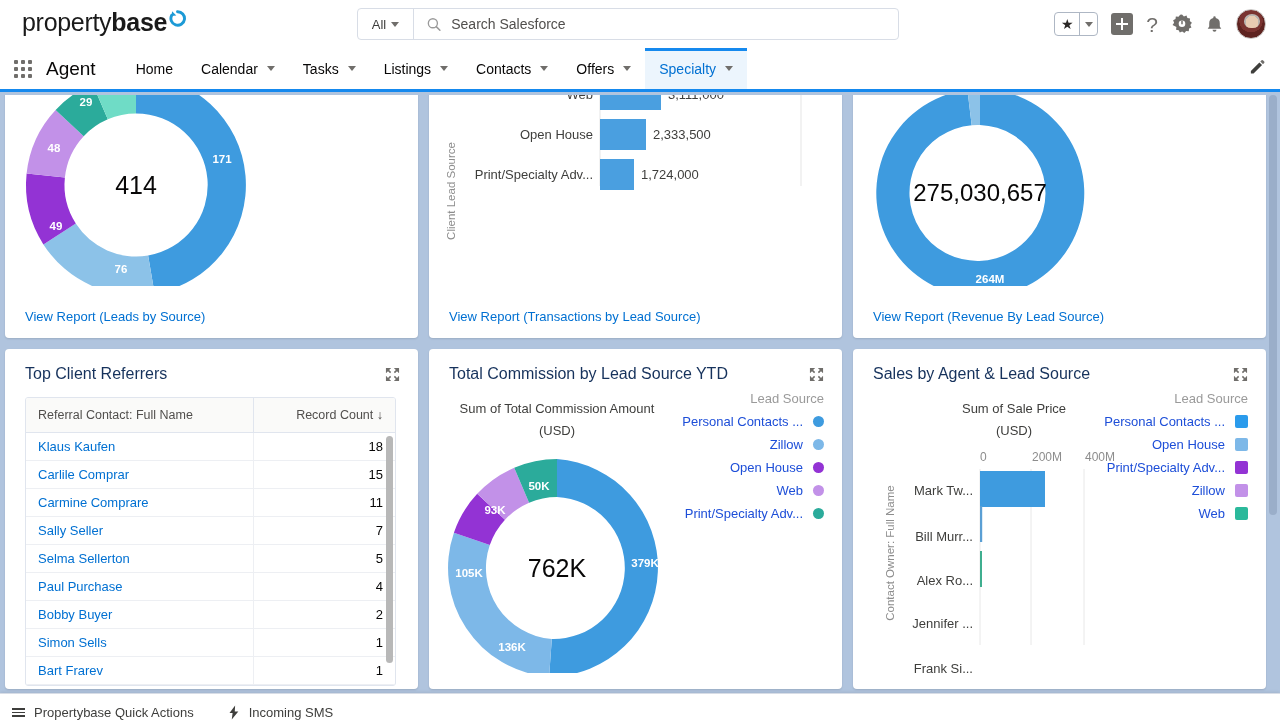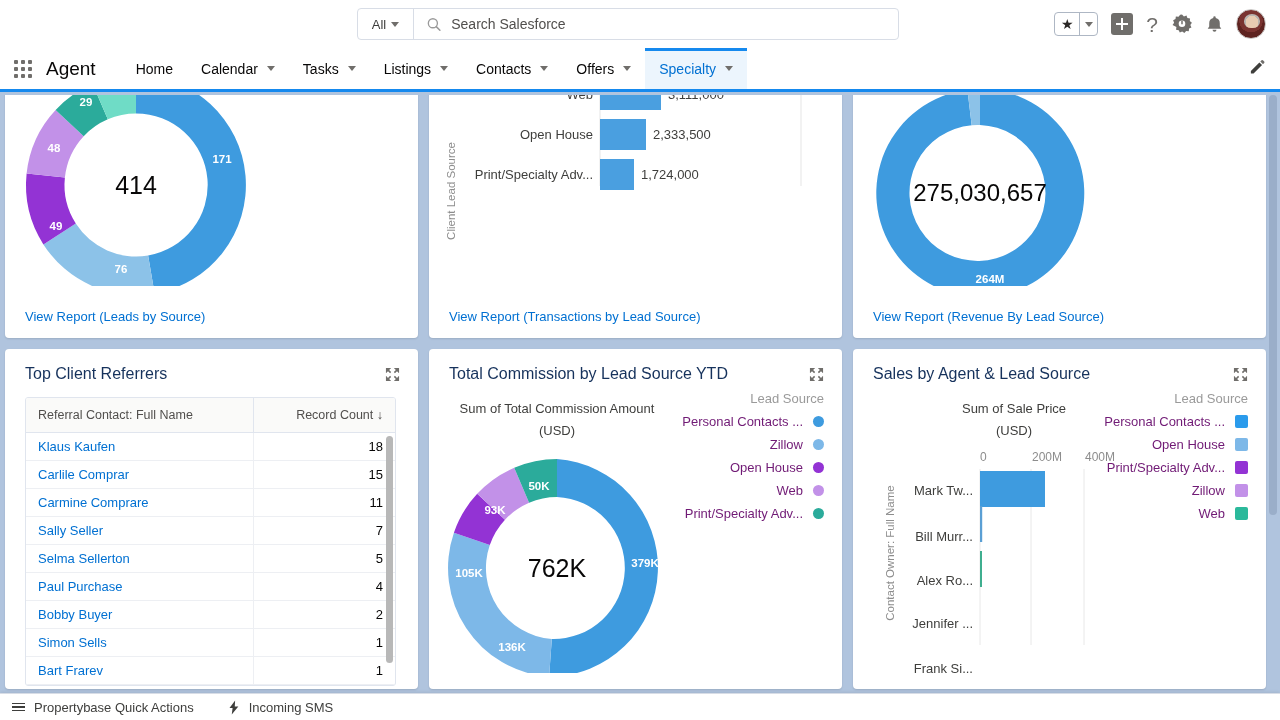--- a/index.html
+++ b/index.html
@@ -166,21 +166,21 @@
     position: absolute; bottom: 14px; left: 20px;
     font-size: 13px; color: #0070d2; text-decoration: none; cursor: pointer;
   }
 
   
   .chart-area { position: relative; width: 100%; }
   .legend {
     position: absolute; right: 18px; display: flex; flex-direction: column;
     gap: 8px; align-items: flex-end;
   }
-  .legend-row { display: flex; align-items: center; gap: 10px; font-size: 13px; color: #701a75; }
+  .legend-row { display: flex; align-items: center; gap: 10px; font-size: 13px; color: #1d4ed8; }
   .legend-row .lbl { white-space: nowrap; }
   .legend-dot { width: 11px; height: 11px; border-radius: 50%; flex-shrink: 0; }
   .legend-sq { width: 13px; height: 13px; border-radius: 2px; flex-shrink: 0; }
   .legend-title { font-size: 13px; color: #9a9a9a; text-align: left; }
 
   .donut-center-big { font-size: 25px; fill: #080707; }
   .donut-center-mid { font-size: 24px; fill: #080707; }
   .seg-label { font-size: 11.5px; fill: #fff; font-weight: 600; }
 
   
@@ -228,34 +228,43 @@
   }
   .page-scroll i {
     position: absolute; right: 3px; top: 0; width: 8px; height: 420px;
     border-radius: 4px; background: #9aaec9;
   }
 
   
   .utility-bar {
     position: absolute; left: 0; right: 0; bottom: 0; height: 27px;
     background: #fff; border-top: 1px solid #d8dde6;
-    display: flex; align-items: center; gap: 26px; padding-left: 8px;
+    display: flex; align-items: flex-end; gap: 26px; padding-left: 8px;
     box-shadow: 0 -1px 3px rgba(0,0,0,.08);
   }
   .util-item {
     display: flex; align-items: center; gap: 9px;
     font-size: 13px; color: #3e3e3c; cursor: pointer; padding: 0 4px;
   }
   .hamburger { display: flex; flex-direction: column; gap: 2px; }
   .hamburger i { width: 13px; height: 1.6px; background: #3e3e3c; display: block; }
 </style>
 </head>
 <body>
 
 <div class="global-header">
+  <div class="brand">
+    <div class="brand-text">
+      <span class="b-light">property</span><span class="b-bold">base</span>
+    </div>
+    <svg class="brand-mark" viewBox="0 0 20 20">
+      <path d="M10 2 A8 8 0 1 1 3.2 6.2" fill="none" stroke="#1c9ad6" stroke-width="3.4" stroke-linecap="round"></path>
+      <path d="M3.6 1.6 L3.0 7.2 L8.6 6.4 Z" fill="#1c9ad6"></path>
+    </svg>
+  </div>
 
   <div class="search-wrap">
     <div class="search-scope">
       <span>All</span>
       <span class="caret-dn"></span>
     </div>
     <div class="search-field">
       <svg width="15" height="15" viewBox="0 0 16 16">
         <circle cx="6.6" cy="6.6" r="5.1" fill="none" stroke="#9a9a9a" stroke-width="1.5"></circle>
         <line x1="10.4" y1="10.4" x2="14.5" y2="14.5" stroke="#9a9a9a" stroke-width="1.7" stroke-linecap="round"></line>

